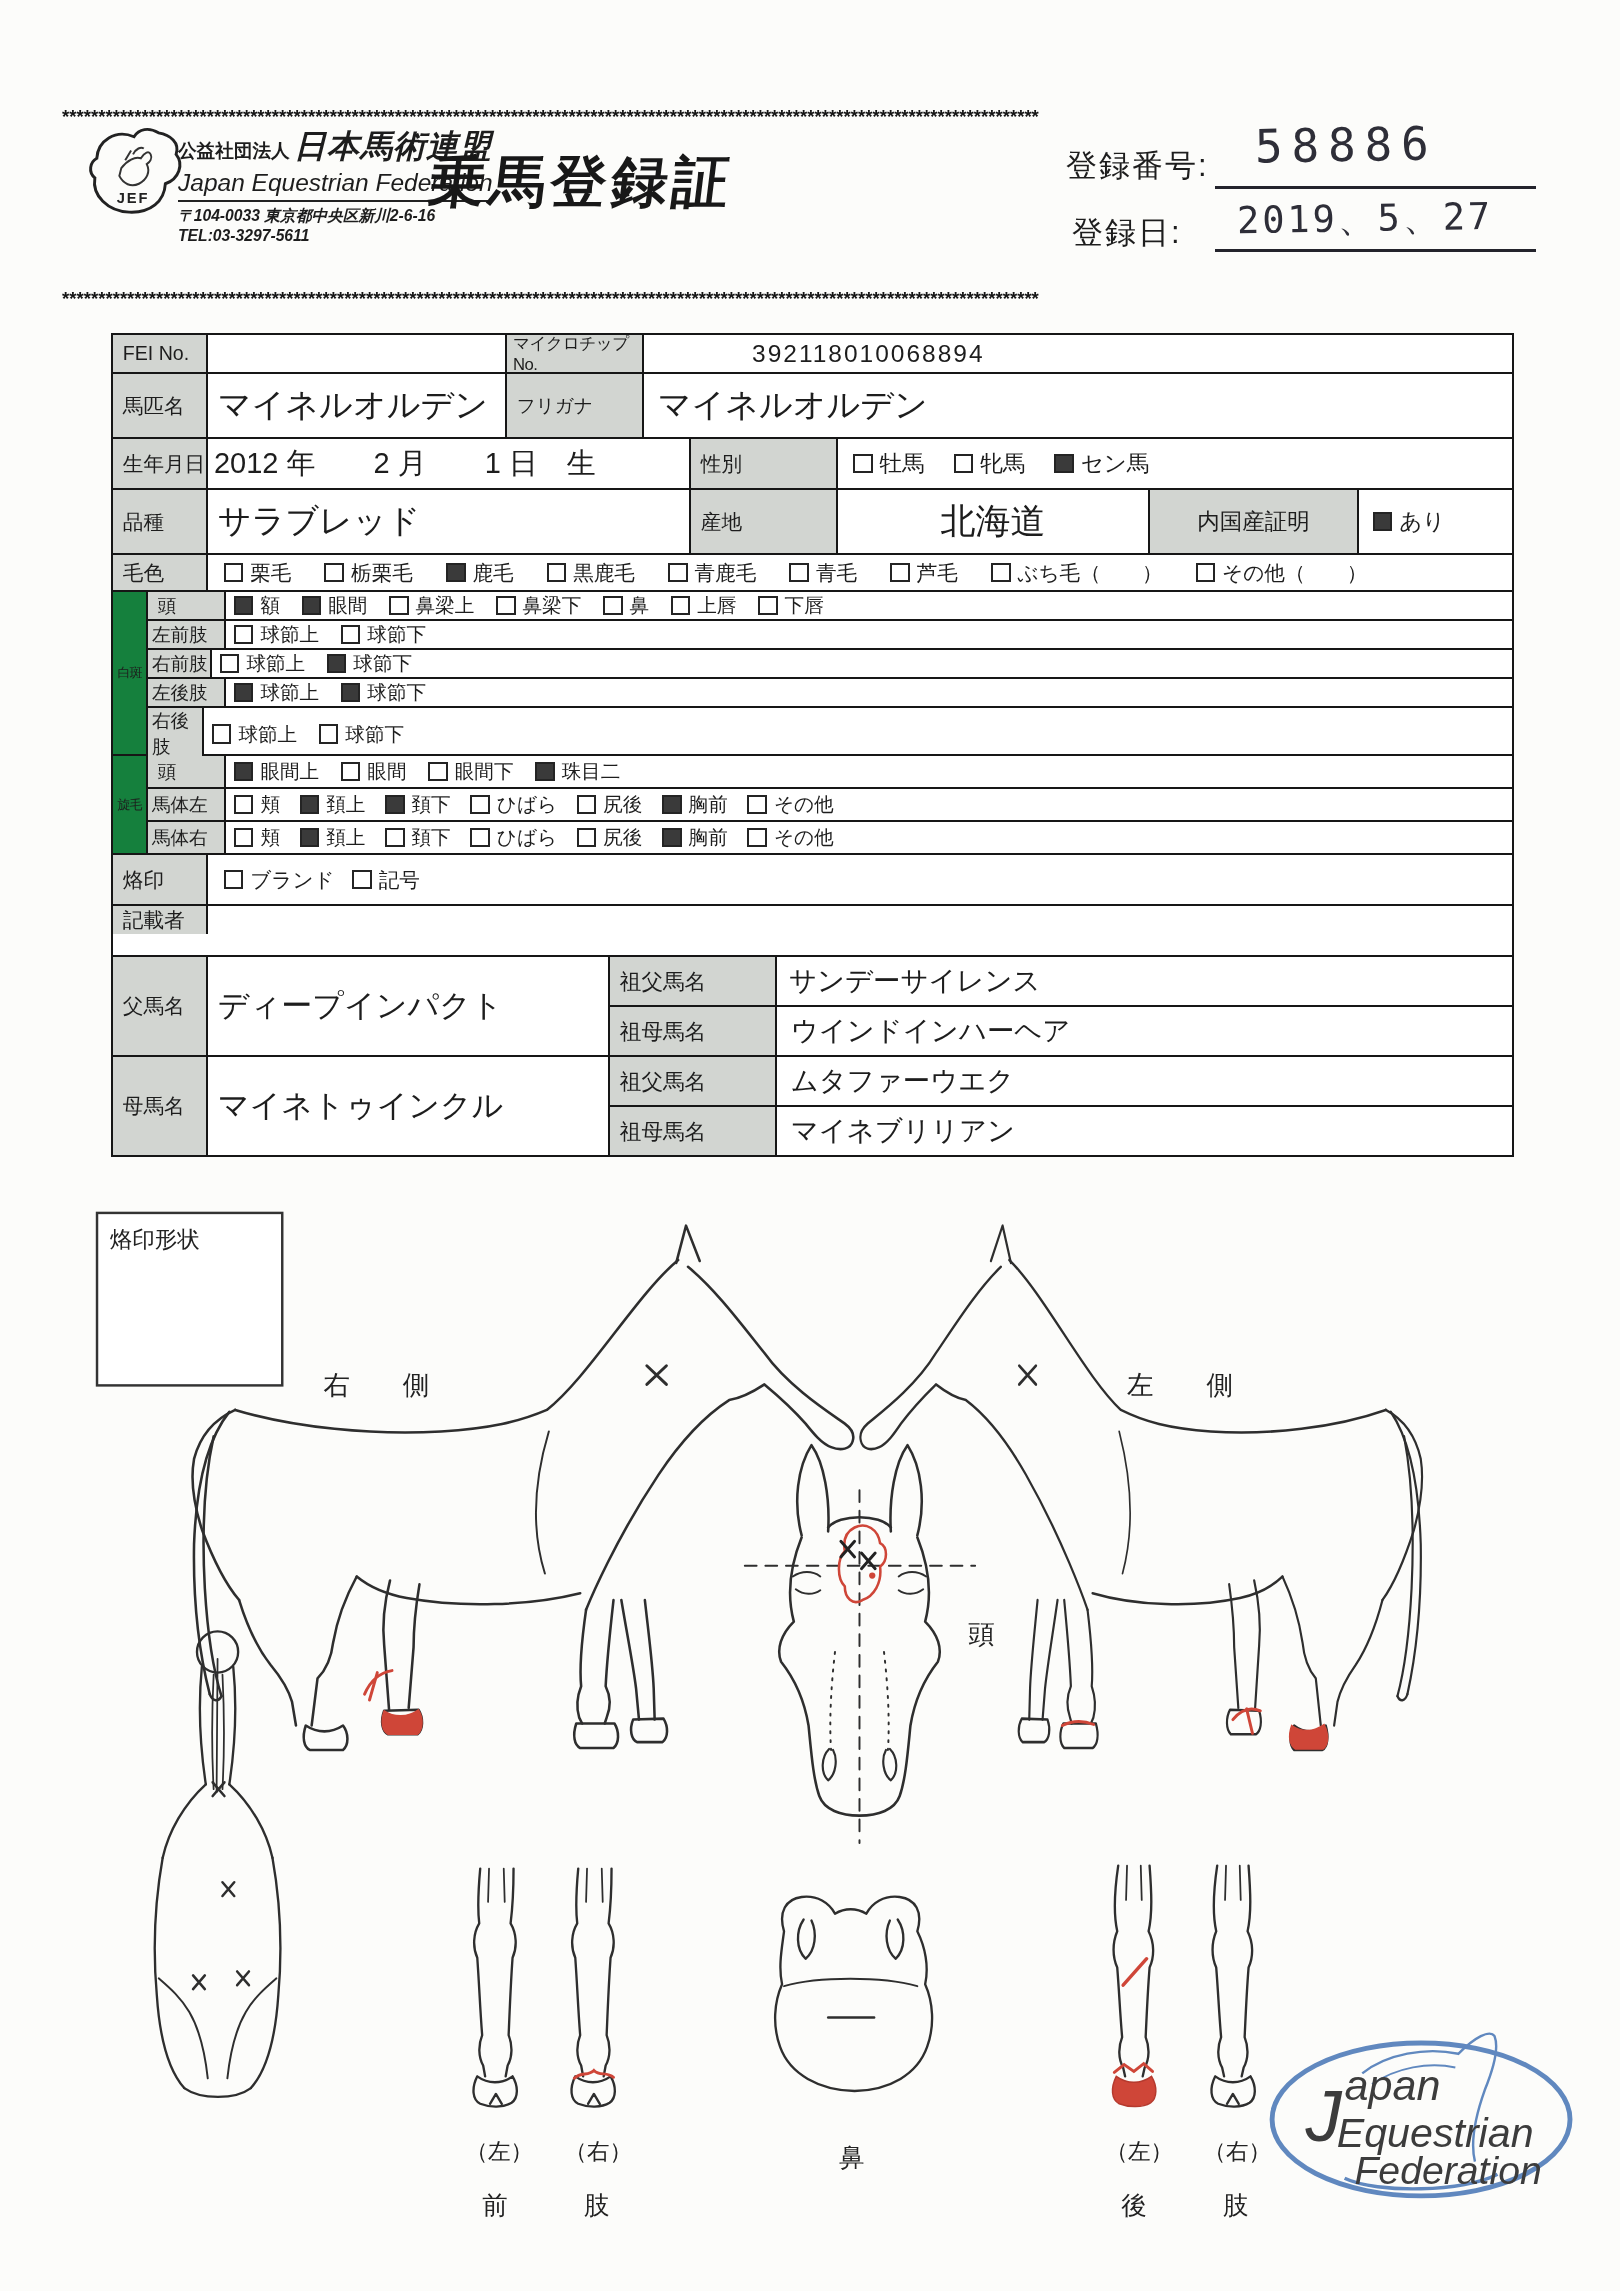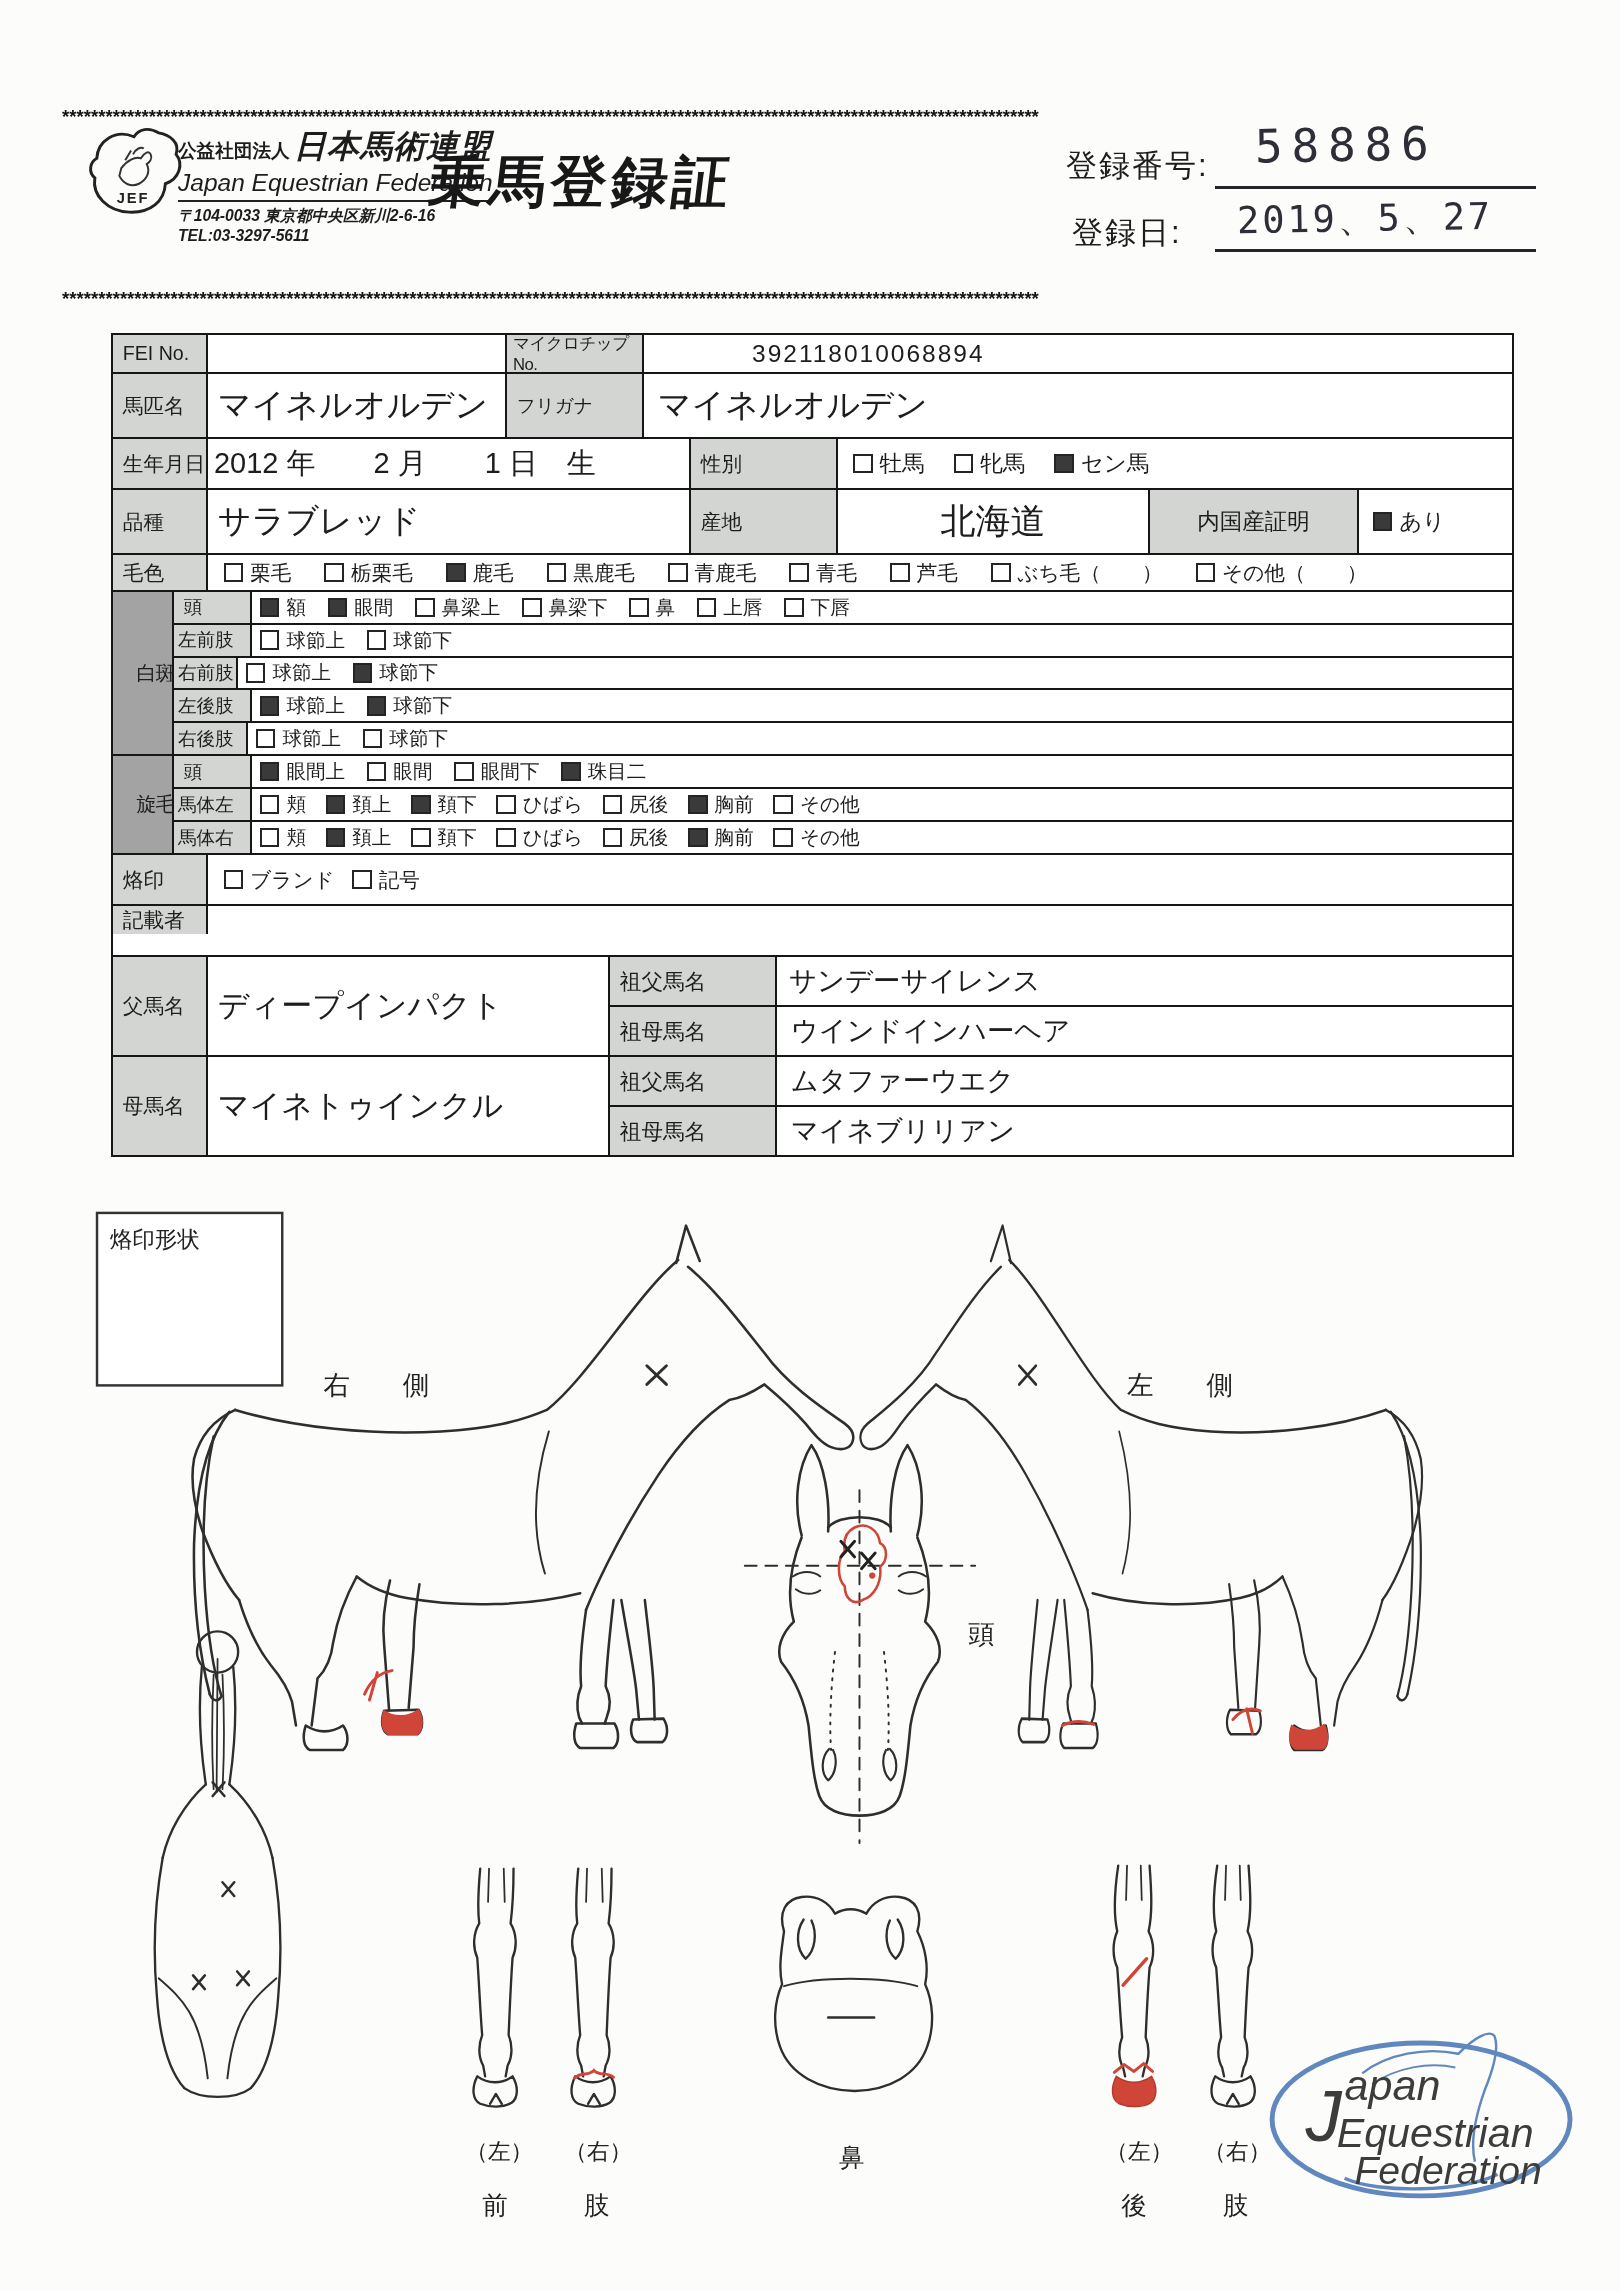--- a/index.html
+++ b/index.html
@@ -26,22 +26,22 @@
   .cell.last{border-right:none;flex:1;}
   .lbl{background:#d2d5d1;padding-left:9.8px;font-size:20.6px;flex:none;}
   .val{padding-left:9.8px;}
   .cb{display:inline-flex;align-items:center;gap:6.9px;flex:none;}
   .cb i{width:15.7px;height:15.7px;border:2.5px solid #242424;flex:none;background:#fff;}
   .cb[data-checked="true"] i{background:#3a3a3a;}
   .cb em{font-style:normal;}
   .subcol{display:flex;flex-direction:column;flex:1;}
   .subrow{display:flex;border-top:2px solid #161616;flex:1;}
   .subrow.first{border-top:none;}
-  .vlabel{width:33px;background:#a3a3a3;display:flex;align-items:center;justify-content:center;
-          font-size:20px;letter-spacing:-1px;border-right:2px solid #161616;white-space:nowrap;flex:none;padding-left:26px;}
+  .vlabel{width:33px;background:#15803d;display:flex;align-items:center;justify-content:center;
+          font-size:13px;letter-spacing:-1px;border-right:2px solid #161616;white-space:nowrap;flex:none;}
   
   .dsvg text{font-family:"Liberation Sans","DejaVu Sans",sans-serif;fill:#222;}
 </style>
 </head>
 <body>
 
 <div class="page">
 
   <div class="stars" style="top:106px;">***************************************************************************************************************************************</div>
   <div class="stars" style="top:288px;">***************************************************************************************************************************************</div>
@@ -234,21 +234,21 @@
                 <i></i>
                 <em>球節上</em>
               </span>
             <span class="cb" data-checked="true">
                 <i></i>
                 <em>球節下</em>
               </span>
           </div>
         </div>
         <div class="subrow">
-          <div class="cell lbl" style="width:74px;font-size:18.6px;padding-left:3.9px;">右後肢</div>
+          <div class="cell lbl" style="width:56px;font-size:18.6px;padding-left:3.9px;">右後肢</div>
           <div class="cell last" style="gap:21.6px;padding-left:7.8px;font-size:19.6px;">
             <span class="cb" data-checked="false">
                 <i></i>
                 <em>球節上</em>
               </span>
             <span class="cb" data-checked="false">
                 <i></i>
                 <em>球節下</em>
               </span>
           </div>

